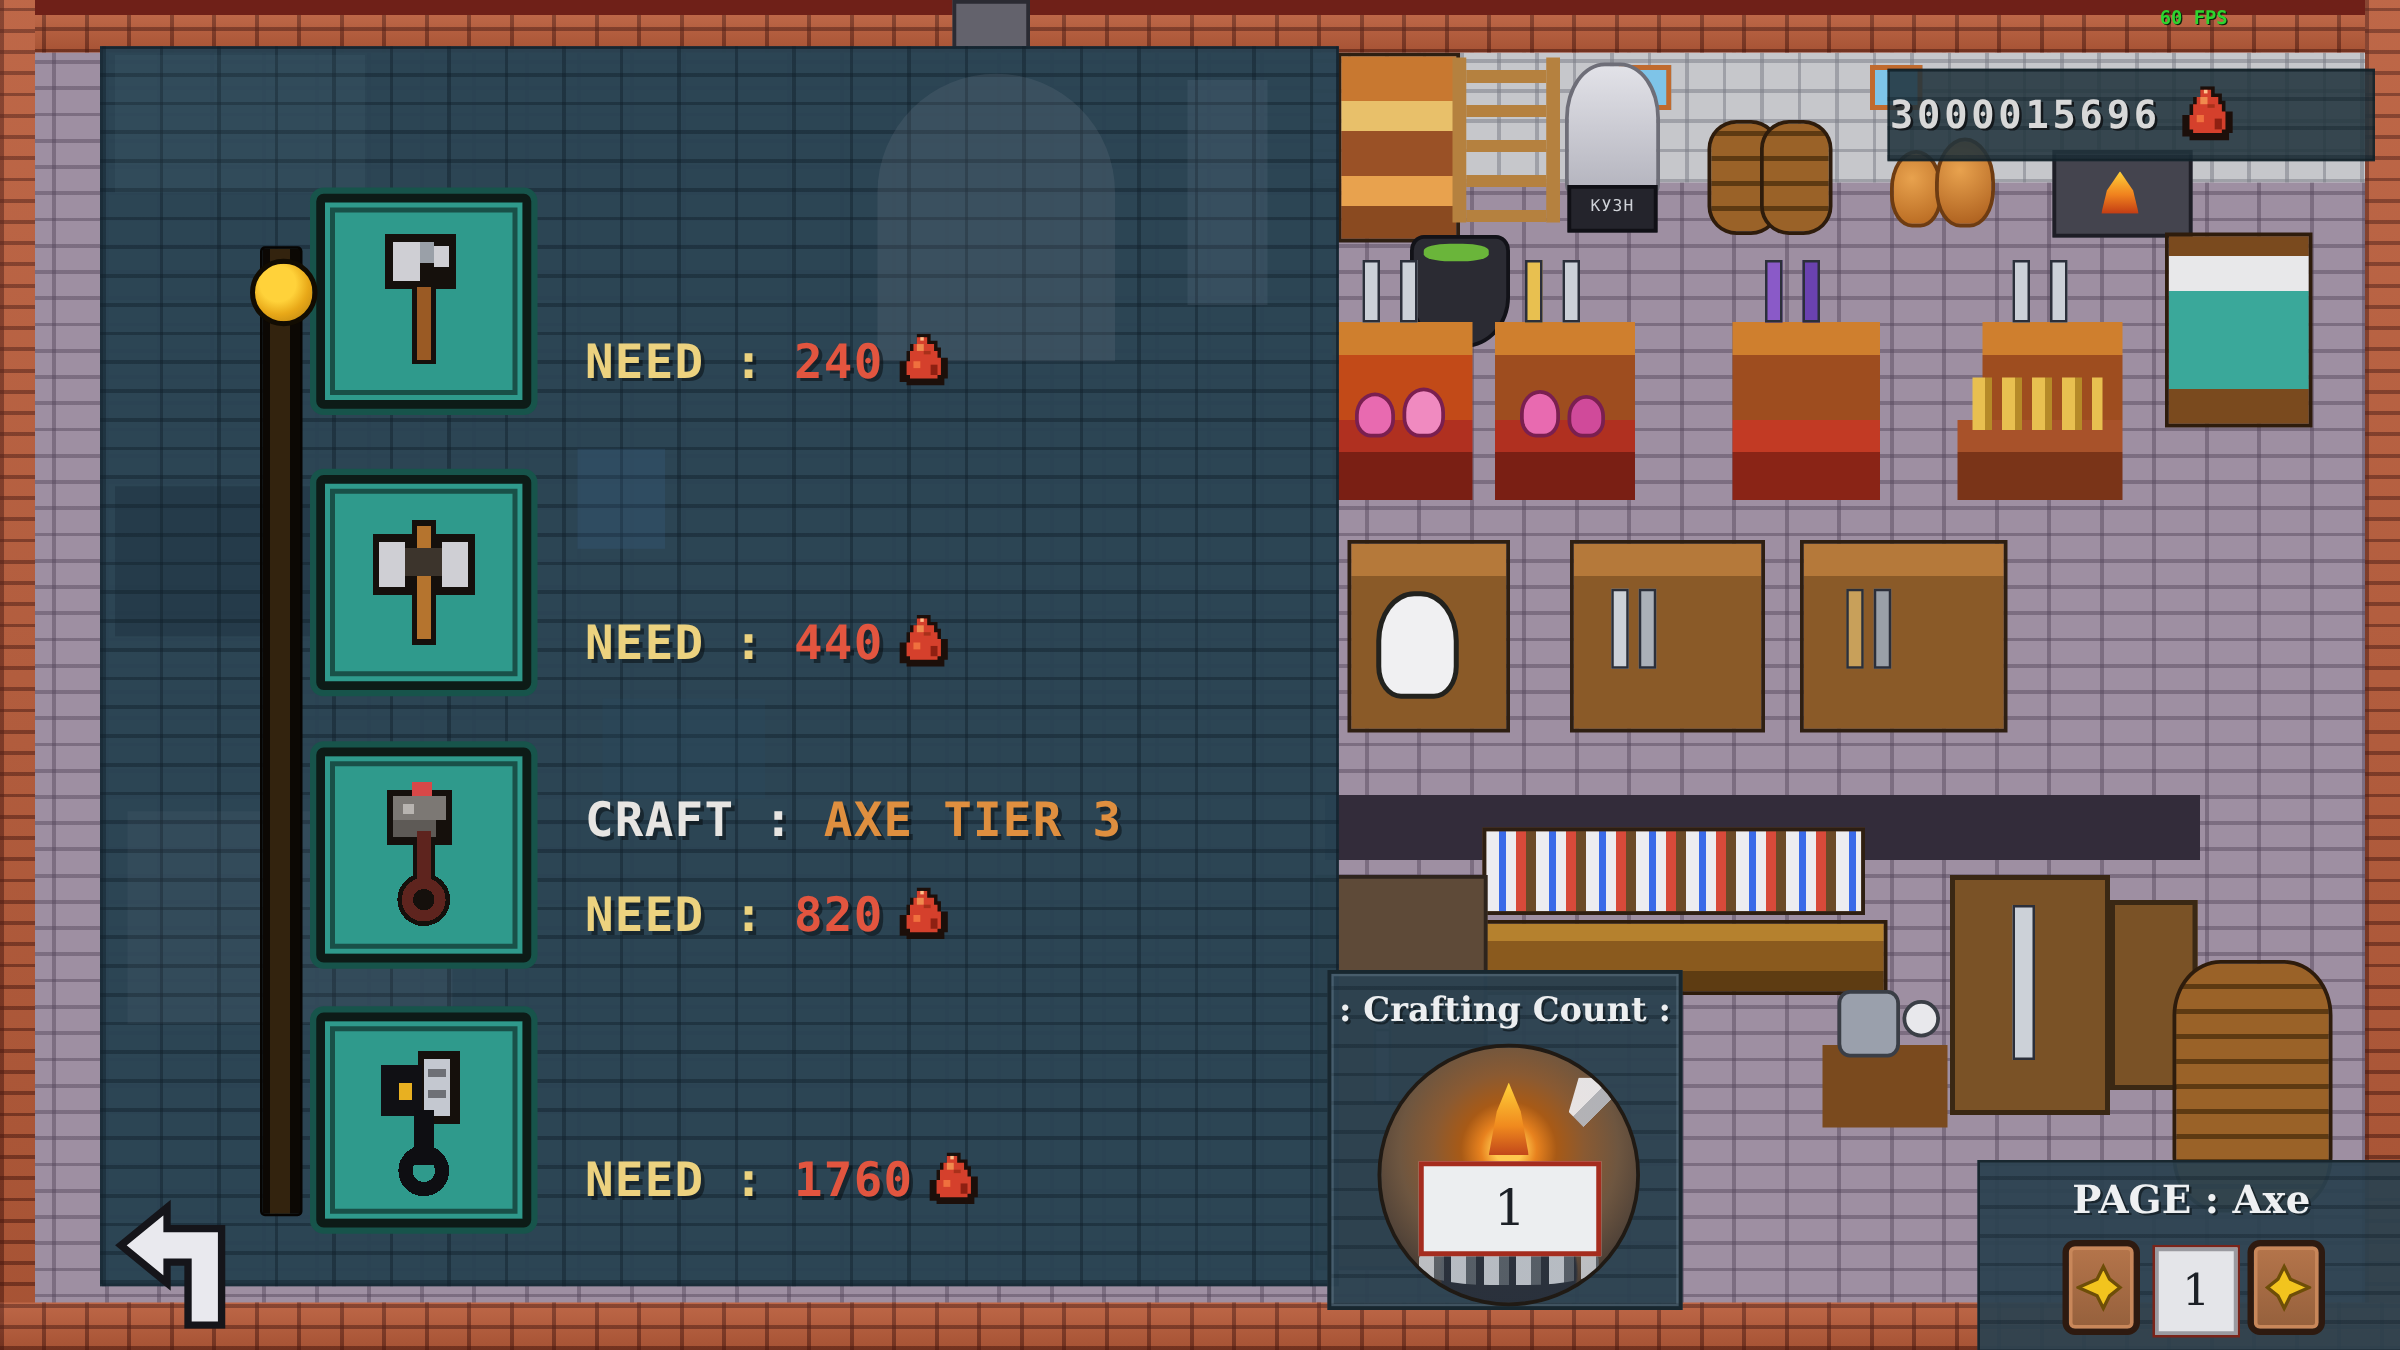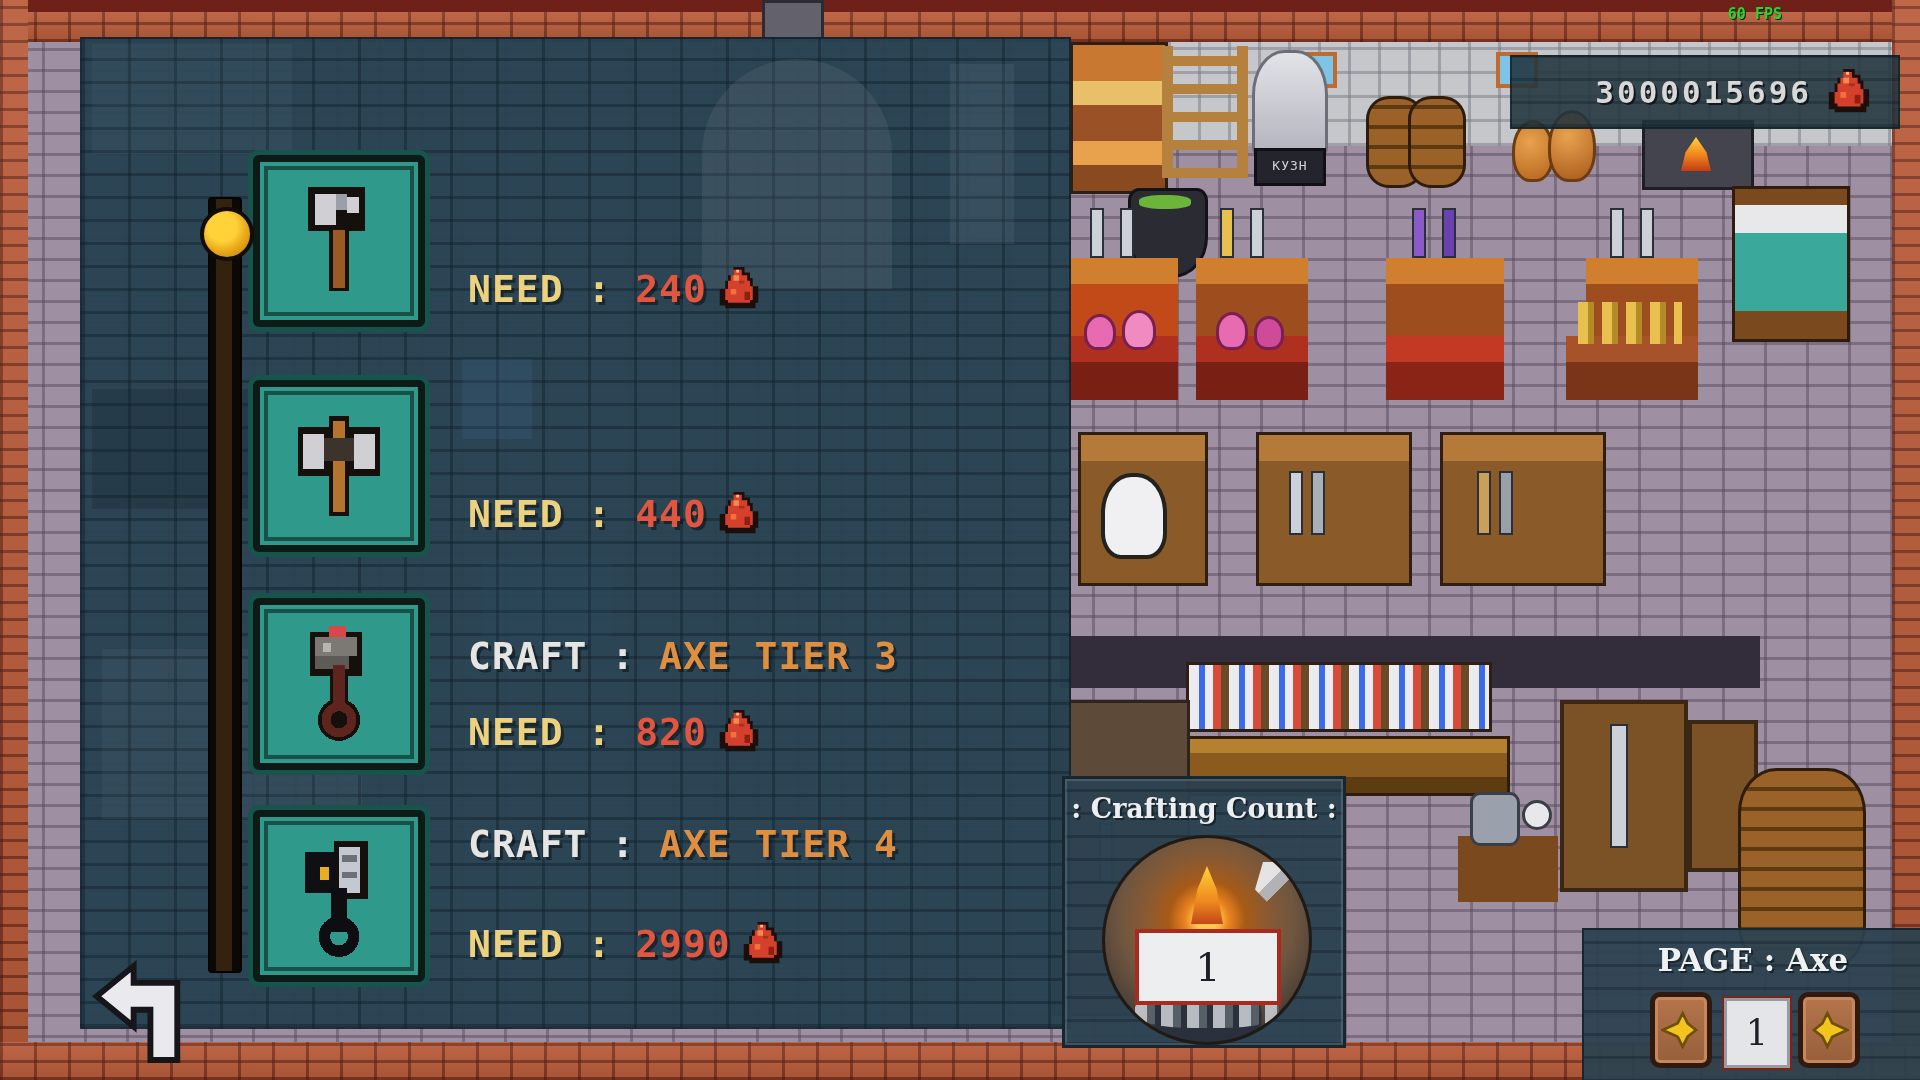--- a/index.html
+++ b/index.html
@@ -47,21 +47,21 @@
   .knob{position:absolute;left:-10px;top:8px;width:46px;height:46px;border-radius:50%;cursor:grab;
     background:radial-gradient(circle at 40% 35%,#ffd23a 0 35%,#e8a818 60%,#b07b10 100%);
     border:4px solid #120c02;}
 
   .back-arrow{left:90px;top:956px;width:94px;height:104px;z-index:40;cursor:pointer;background:none;border:none;padding:0;}
 
   
   .fps{right:138px;top:5px;z-index:50;font-size:15px;font-weight:bold;color:#2ed42e;
     text-shadow:1px 1px 0 #0a220a;}
   .currency-panel{left:1510px;top:55px;width:390px;height:74px;z-index:30;display:flex;
-    align-items:center;justify-content:flex-end;gap:14px;padding-right:26px;box-sizing:border-box;
+    align-items:center;gap:14px;padding-right:26px;box-sizing:border-box;
     background-color:rgba(34,52,62,.88);border:2px solid rgba(14,26,34,.6);
     background-image:repeating-linear-gradient(0deg,rgba(14,28,38,.35) 0 3px,transparent 3px 23px);}
   .currency-amount{font-size:31px;font-weight:bold;color:#d8d8d8;letter-spacing:3px;
     text-shadow:2px 2px 0 #14181c;}
   .currency-panel .gem{width:46px;height:46px;}
 
   
   .count-popup{left:1062px;top:776px;width:278px;height:266px;z-index:45;
     background-color:rgba(44,66,80,.96);border:3px solid #18272f;
     box-shadow:inset 0 0 0 2px rgba(150,175,190,.25);
@@ -258,22 +258,21 @@
         <rect x="7.4" y="1.2" width="4.2" height="7.2" fill="#15100c"></rect>
         <rect x="3.8" y="2.6" width="4" height="5" fill="#101014"></rect>
         <rect x="8" y="2" width="2.6" height="5.6" fill="#c4c8d0"></rect>
         <rect x="8.4" y="3" width="1.8" height="0.8" fill="#6e7076"></rect>
         <rect x="8.4" y="5" width="1.8" height="0.8" fill="#6e7076"></rect>
         <rect x="5.6" y="4.4" width="1.2" height="1.6" fill="#e8b021"></rect>
         <rect x="7" y="7" width="2" height="5.4" fill="#0e0e12"></rect>
         <circle cx="8" cy="13" r="1.8" fill="none" stroke="#0e0e12" stroke-width="1.4"></circle>
       </svg>
     </button>
-    <div class="craft-line" style="top:783px"><span class="craft-prefix">CRAFT : </span><span class="craft-item">AXE TIER 4</span></div>
-    <div class="craft-line need-line" style="top:883px"><span class="need-prefix">NEED : </span><span class="need-amount">2990</span><svg class="gem" viewBox="0 0 16 16">
+    <div class="craft-line need-line" style="top:883px"><span class="need-prefix">NEED : </span><span class="need-amount">1760</span><svg class="gem" viewBox="0 0 16 16">
           <use href="#gem-def"></use>
         </svg></div>
   </div>
 
   <button class="abs back-arrow">
     <svg viewBox="0 0 56 64">
       <path d="M4 24 L26 6 L26 16 L52 16 L52 62 L36 62 L36 32 L26 32 L26 42 Z" fill="#e9e9ee" stroke="#15151a" stroke-width="3.5" stroke-linejoin="miter"></path>
     </svg>
   </button>
 

